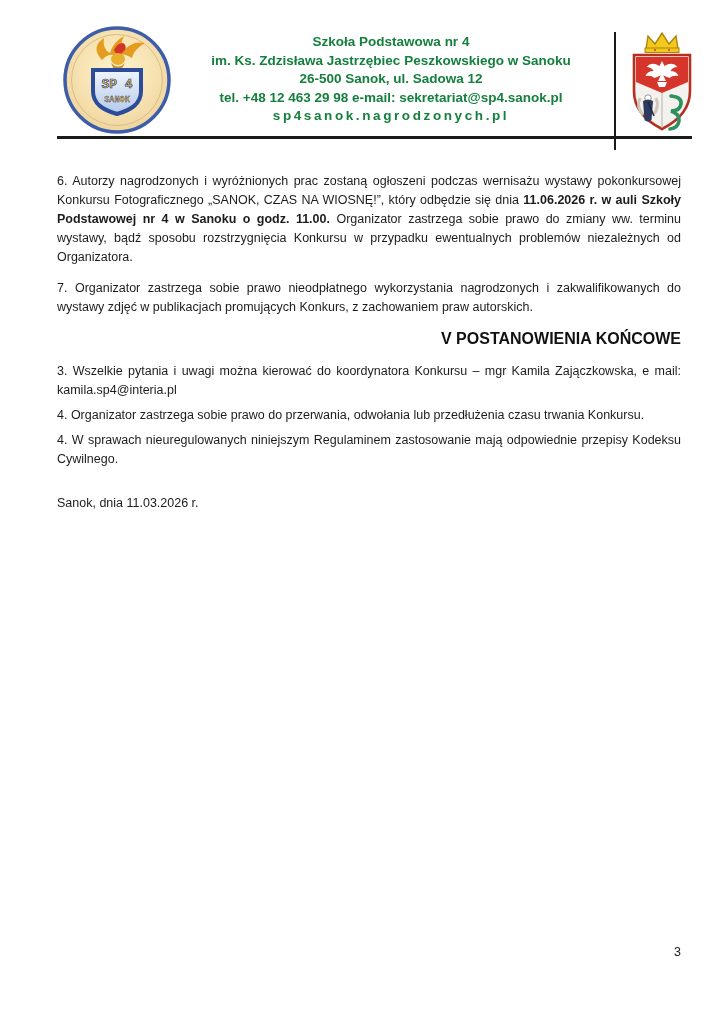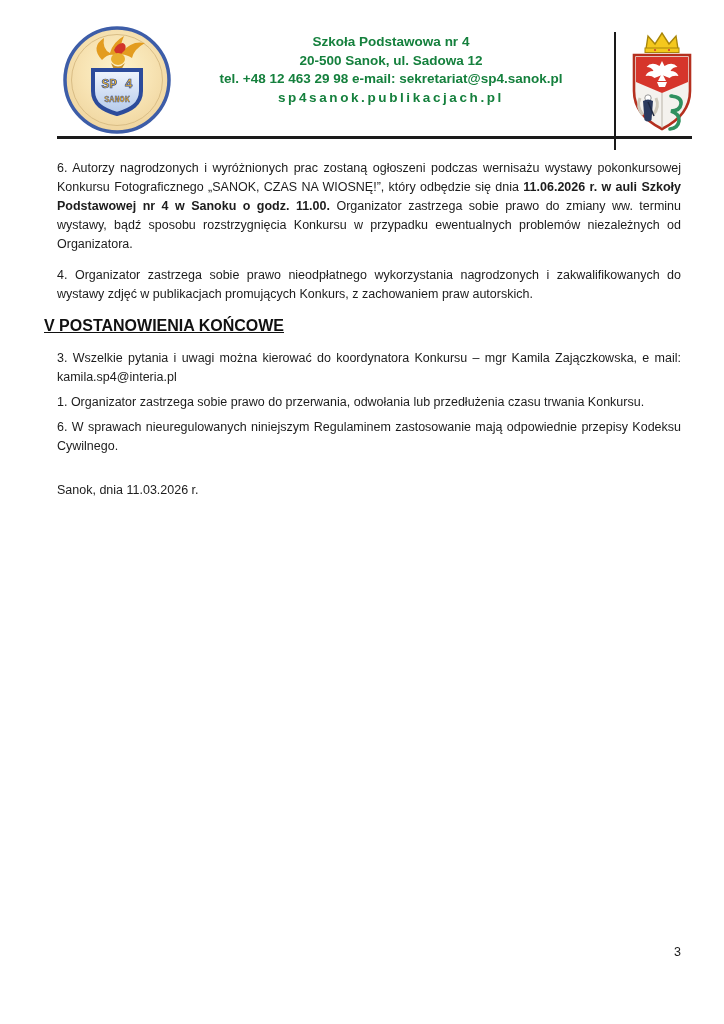--- a/index.html
+++ b/index.html
@@ -20,31 +20,30 @@
     position:absolute; left:170px; top:33px; width:442px;
     text-align:center; font-weight:bold; font-size:13.5px; line-height:18.6px;
     color:#15803d;
   }
   .header-website { letter-spacing:2.6px; }
   .vline { position:absolute; left:614px; top:32px; width:2px; height:118px; background:#1a1a1a; }
   .hline { position:absolute; left:57px;  top:136px; width:635px; height:2.5px; background:#1a1a1a; }
 
   
   .content {
-    position:absolute; left:57px; top:159px; width:624px;
+    position:absolute; left:57px; top:172px; width:624px;
     font-size:12.5px; line-height:19px; text-align:justify;
     color:#1c1c1c;
   }
   .para-6 { margin-bottom:12px; }
   .para-7 { margin-bottom:0; }
   .section-heading {
     margin:11px 0 0 -13px;
     font-size:16px; font-weight:bold; line-height:22px; color:#111;
-    text-align:left;
-    text-decoration:underline;
+    text-align:right;
   }
   .final-1 { margin-top:12px; }
   .final-2, .final-3, .final-4 { margin-top:6px; }
   .date-line { margin-top:25px; text-align:left; }
 
   .page-number {
     position:absolute; left:57px; top:945px; width:624px;
     text-align:right; font-size:12.5px; color:#1c1c1c;
   }
 </style>
@@ -77,23 +76,24 @@
       <g>
         <path d="M31 45 h48 v21 c0 13 -10 19 -24 23 c-14 -4 -24 -10 -24 -23 z" fill="url(#gShield)" stroke="#2c4b9b" stroke-width="4"></path>
         <text x="55" y="63" text-anchor="middle" font-size="13" font-weight="bold" fill="#f3b92c" stroke="#2c4b9b" stroke-width="0.7">SP 4</text>
         <text x="55" y="77" text-anchor="middle" font-size="8.5" font-weight="bold" fill="#e8a81f" stroke="#2c4b9b" stroke-width="0.35">SANOK</text>
       </g>
     </svg>
   </div>
 
   <div class="header-text">
     <div>Szkoła Podstawowa nr 4</div>
-    <div>20-500 Sanok, ul. Sadowa 12</div>
+    <div>im. Ks. Zdzisława Jastrzębiec Peszkowskiego w Sanoku</div>
+    <div>26-500 Sanok, ul. Sadowa 12</div>
     <div>tel. +48 12 463 29 98  e-mail: sekretariat@sp4.sanok.pl</div>
-    <div class="header-website">sp4sanok.publikacjach.pl</div>
+    <div class="header-website">sp4sanok.nagrodzonych.pl</div>
   </div>
 
   <div class="vline"></div>
 
   <div class="logo-right">
     <svg viewBox="0 0 70 104" width="70" height="104">
       <g>
         <path d="M19 19 L21 6 L28 14 L35 3 L42 14 L49 6 L51 19 Z" fill="#f4c81d" stroke="#a8860a" stroke-width="1.4"></path>
         <rect x="18" y="18" width="34" height="4.5" fill="#f4c81d" stroke="#a8860a" stroke-width="1"></rect>
         <circle cx="28" cy="20" r="1" fill="#c33"></circle>
@@ -120,26 +120,26 @@
       </g>
     </svg>
   </div>
 
   <div class="hline"></div>
 
   <main class="content">
 
     <p class="para-6"><span>6. Autorzy nagrodzonych i wyróżnionych prac zostaną ogłoszeni podczas wernisażu wystawy pokonkursowej Konkursu Fotograficznego „SANOK, CZAS NA WIOSNĘ!”, który odbędzie się dnia </span><b>11.06.2026 r. w auli Szkoły Podstawowej nr 4 w Sanoku o godz. 11.00.</b><span> Organizator zastrzega sobie prawo do zmiany ww. terminu wystawy, bądź sposobu rozstrzygnięcia Konkursu w przypadku ewentualnych problemów niezależnych od Organizatora.</span></p>
 
-    <p class="para-7">4. Organizator zastrzega sobie prawo nieodpłatnego wykorzystania nagrodzonych i zakwalifikowanych do wystawy zdjęć w publikacjach promujących Konkurs, z zachowaniem praw autorskich.</p>
+    <p class="para-7">7. Organizator zastrzega sobie prawo nieodpłatnego wykorzystania nagrodzonych i zakwalifikowanych do wystawy zdjęć w publikacjach promujących Konkurs, z zachowaniem praw autorskich.</p>
 
     <h2 class="section-heading">V POSTANOWIENIA KOŃCOWE</h2>
 
     <p class="final-1">3. Wszelkie pytania i uwagi można kierować do koordynatora Konkursu – mgr Kamila Zajączkowska, e mail: kamila.sp4@interia.pl</p>
-    <p class="final-2">1. Organizator zastrzega sobie prawo do przerwania, odwołania lub przedłużenia czasu trwania Konkursu.</p>
-    <p class="final-4">6. W sprawach nieuregulowanych niniejszym Regulaminem zastosowanie mają odpowiednie przepisy Kodeksu Cywilnego.</p>
+    <p class="final-2">4. Organizator zastrzega sobie prawo do przerwania, odwołania lub przedłużenia czasu trwania Konkursu.</p>
+    <p class="final-4">4. W sprawach nieuregulowanych niniejszym Regulaminem zastosowanie mają odpowiednie przepisy Kodeksu Cywilnego.</p>
 
     <p class="date-line">Sanok, dnia 11.03.2026 r.</p>
   </main>
 
   <div class="page-number">3</div>
 
 </div>
 
 </body></html>

